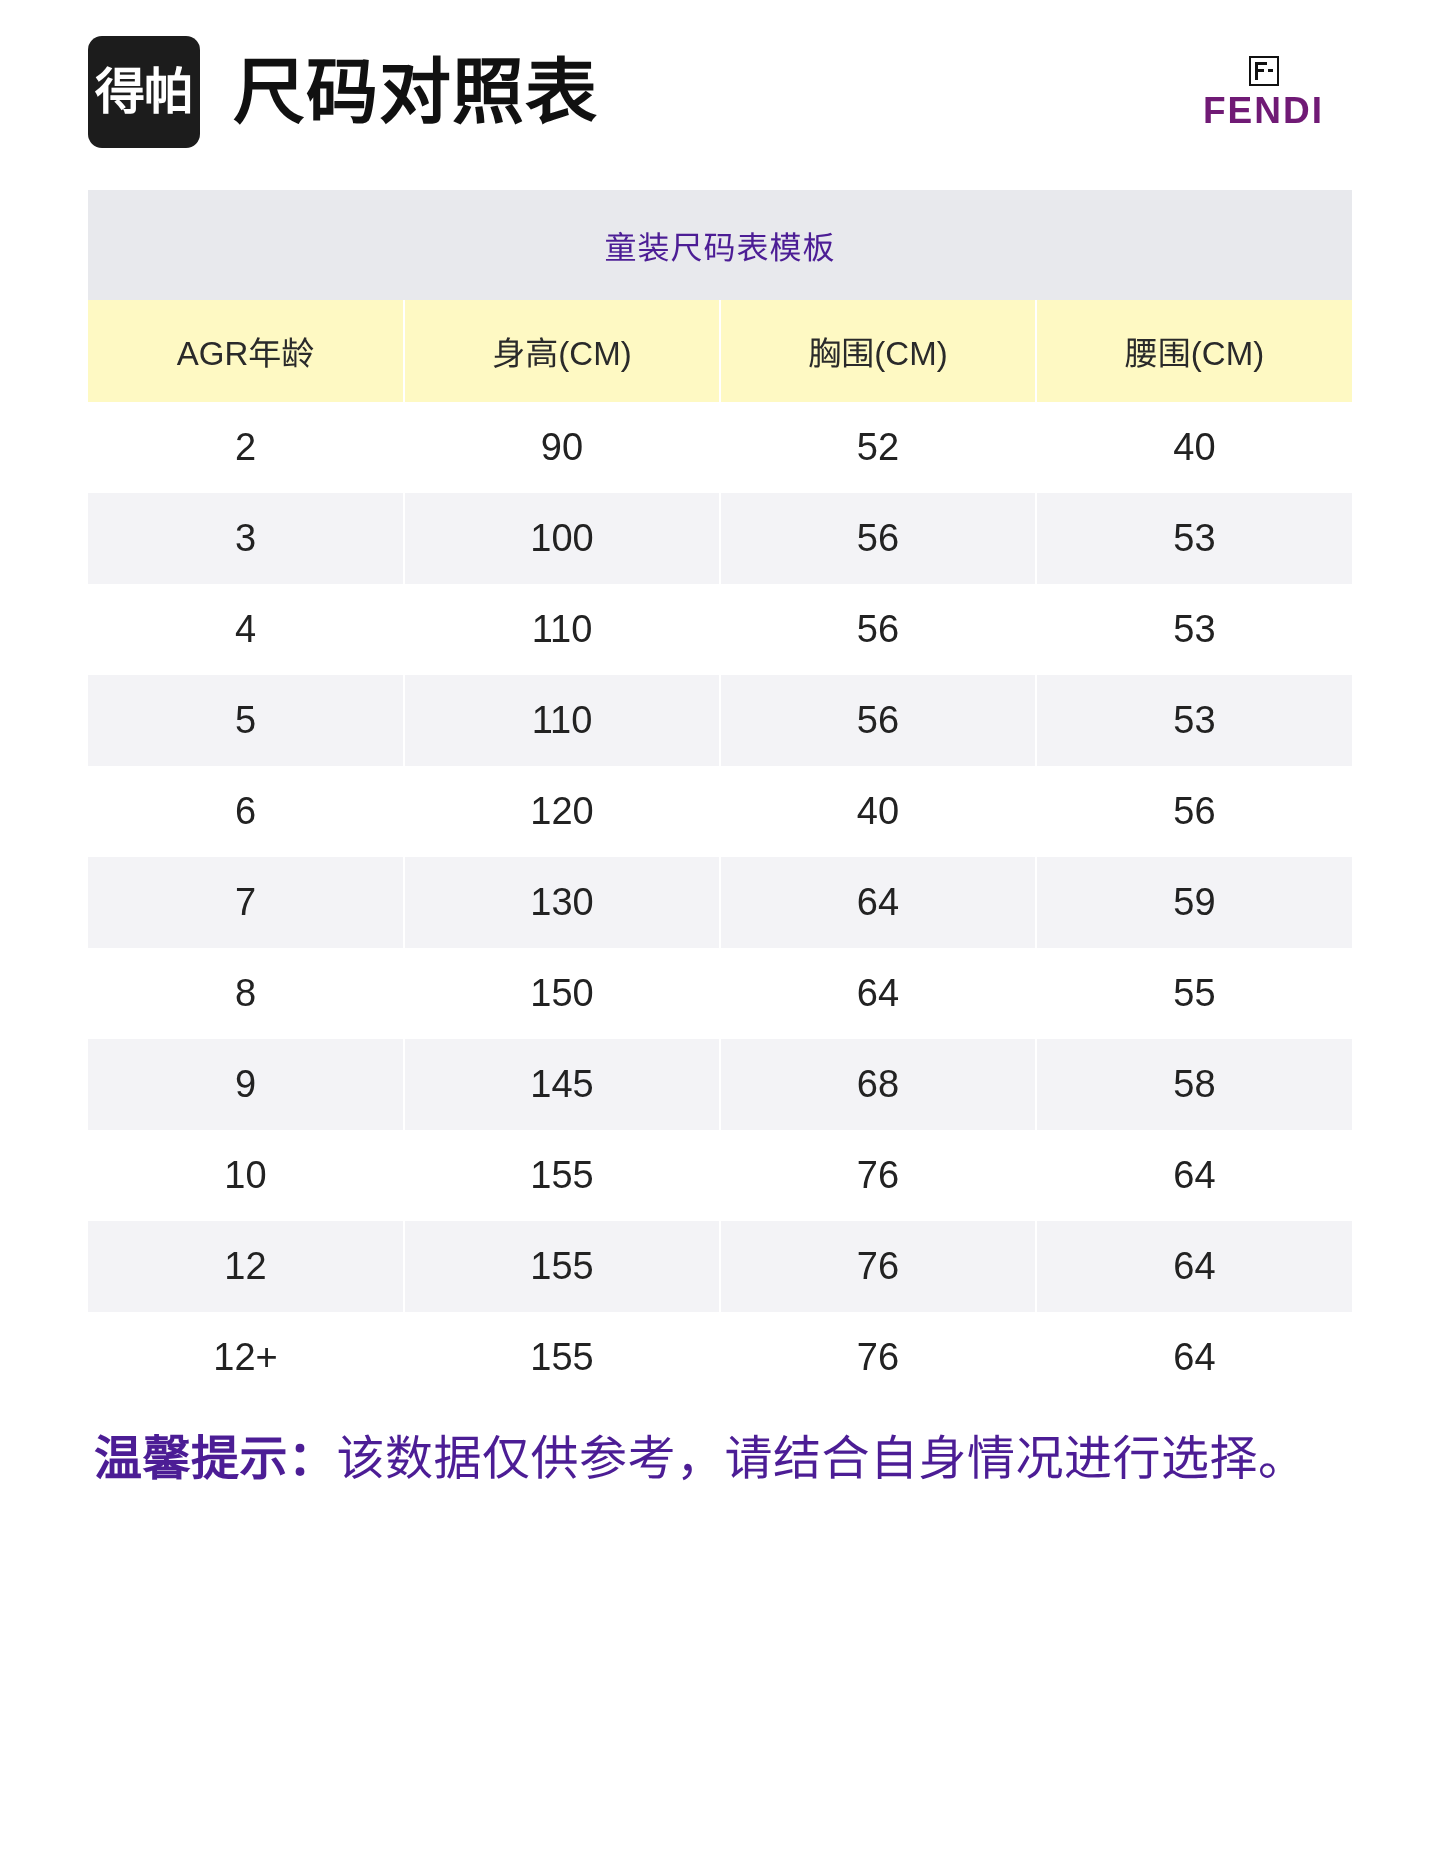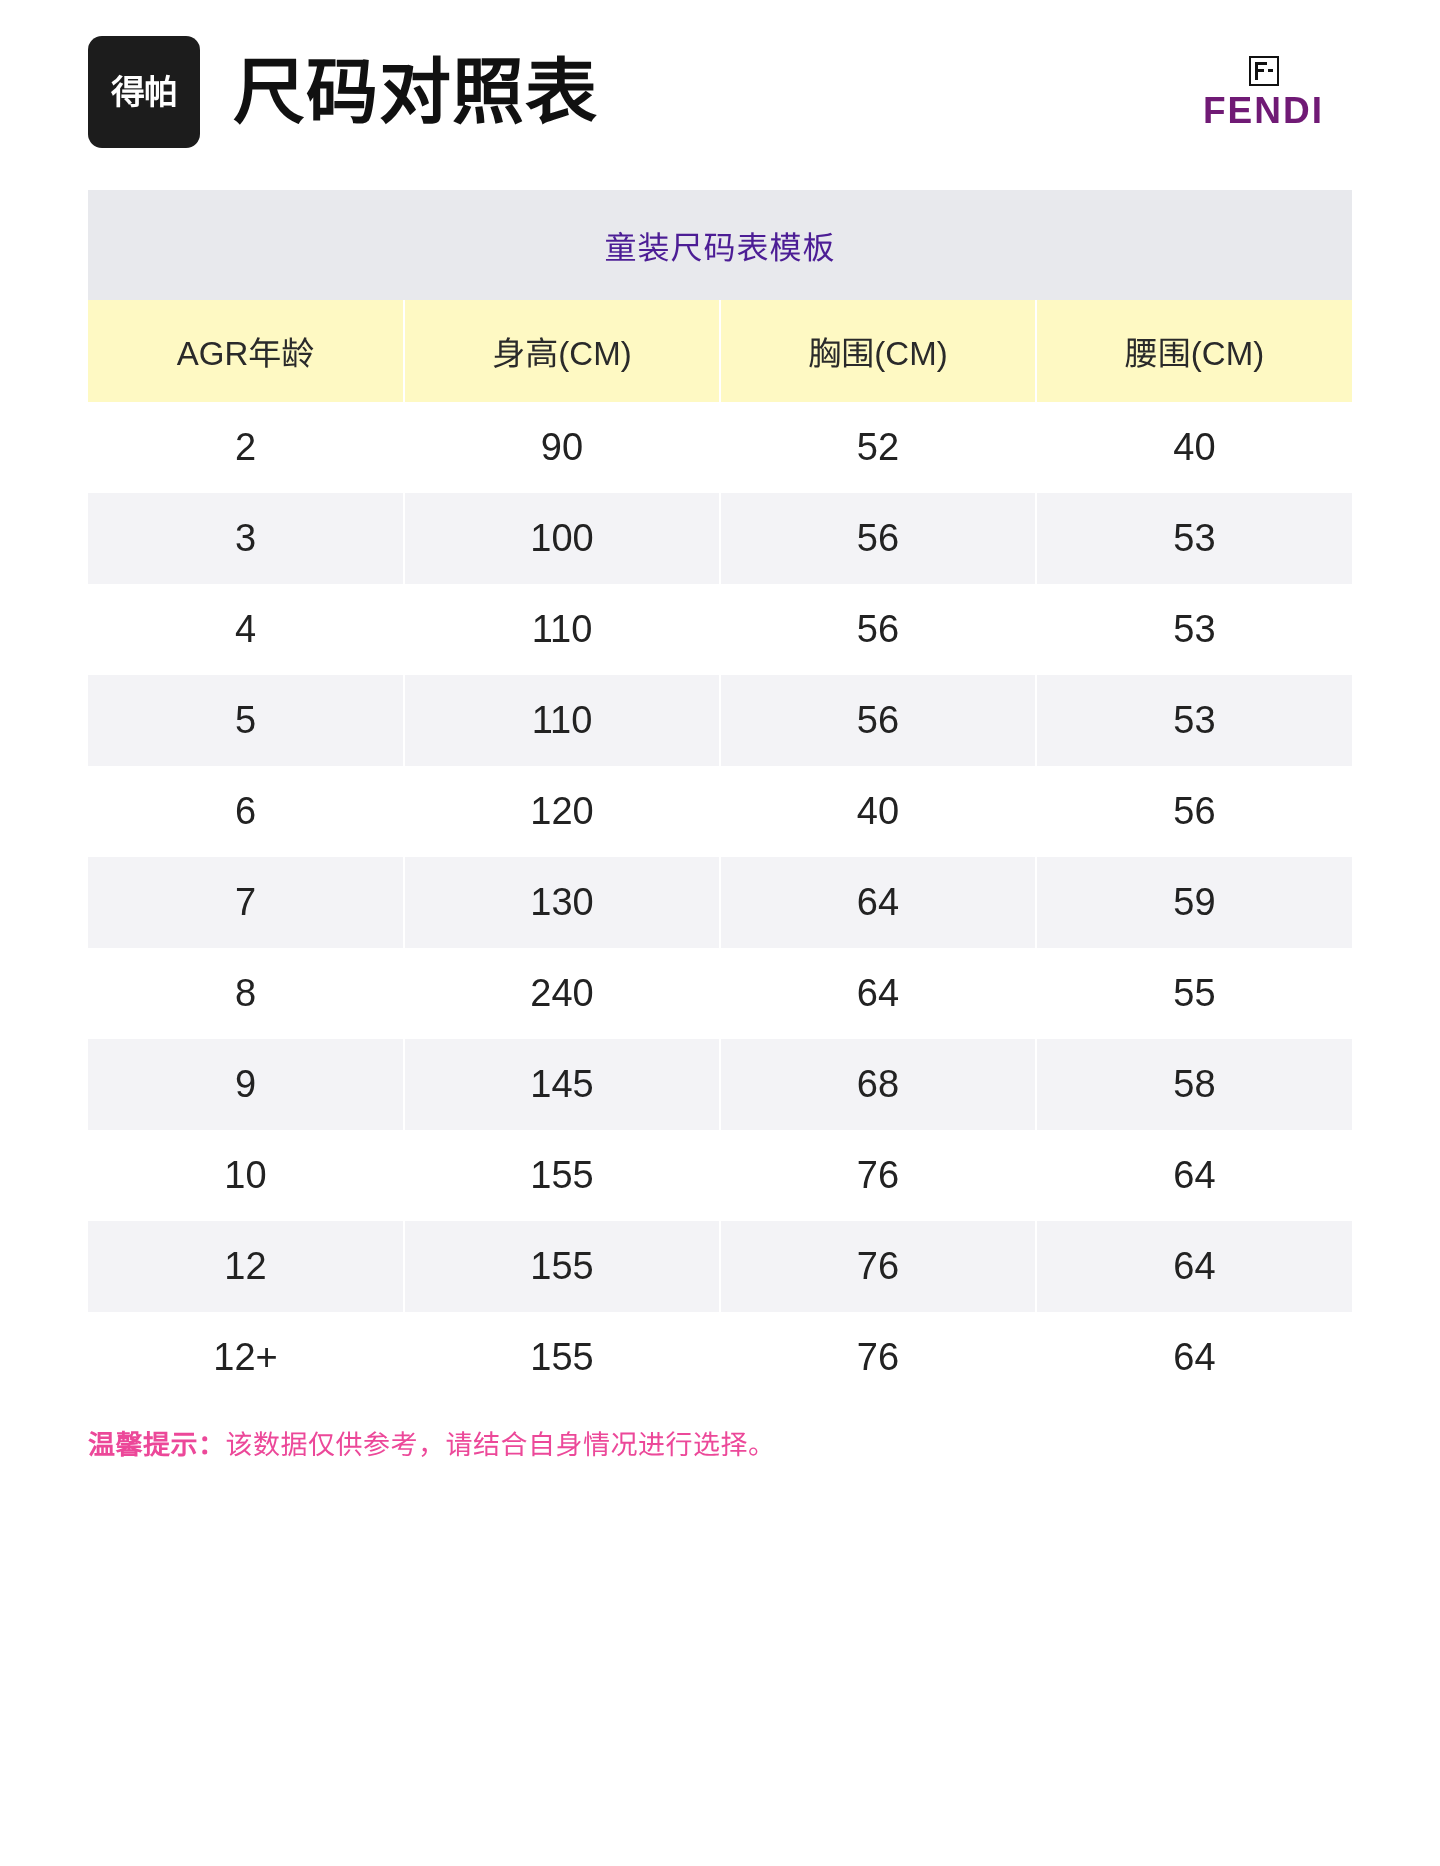--- a/index.html
+++ b/index.html
@@ -35,21 +35,21 @@
     height: 112px;
     background: #1c1c1c;
     border-radius: 14px;
     display: flex;
     align-items: center;
     justify-content: center;
     flex: 0 0 auto;
   }
   .brand-badge-text {
     color: #ffffff;
-    font-size: 34px;
+    font-size: 50px;
     font-weight: 700;
     letter-spacing: -1px;
     line-height: 1;
     font-family: "DejaVu Sans", sans-serif;
   }
   .header-title {
     margin-left: 33px;
     font-size: 72px;
     font-weight: 700;
     letter-spacing: 1px;
@@ -120,24 +120,25 @@
     font-size: 38px;
     border-right: 2px solid #ffffff;
   }
   table.size-table td:last-child { border-right: none; }
   tr.row-even td { background: #ffffff; }
   tr.row-odd td { background: #f3f3f6; }
 
   
   .footer-note {
     margin-top: 26px;
-    font-size: 27px;
+    font-size: 48px;
     line-height: 1.25;
-    color: #ec4899;
+    color: #4c1d95;
     letter-spacing: 0.5px;
+    margin-left: 6px;
   }
   .footer-note .note-label {
     font-weight: 700;
   }
   .footer-note .note-text {
     font-weight: 500;
   }
 </style>
 </head>
 <body>
@@ -207,21 +208,21 @@
           <td>56</td>
         </tr>
         <tr class="row-odd">
           <td>7</td>
           <td>130</td>
           <td>64</td>
           <td>59</td>
         </tr>
         <tr class="row-even">
           <td>8</td>
-          <td>240</td>
+          <td>150</td>
           <td>64</td>
           <td>55</td>
         </tr>
         <tr class="row-odd">
           <td>9</td>
           <td>145</td>
           <td>68</td>
           <td>58</td>
         </tr>
         <tr class="row-even">

